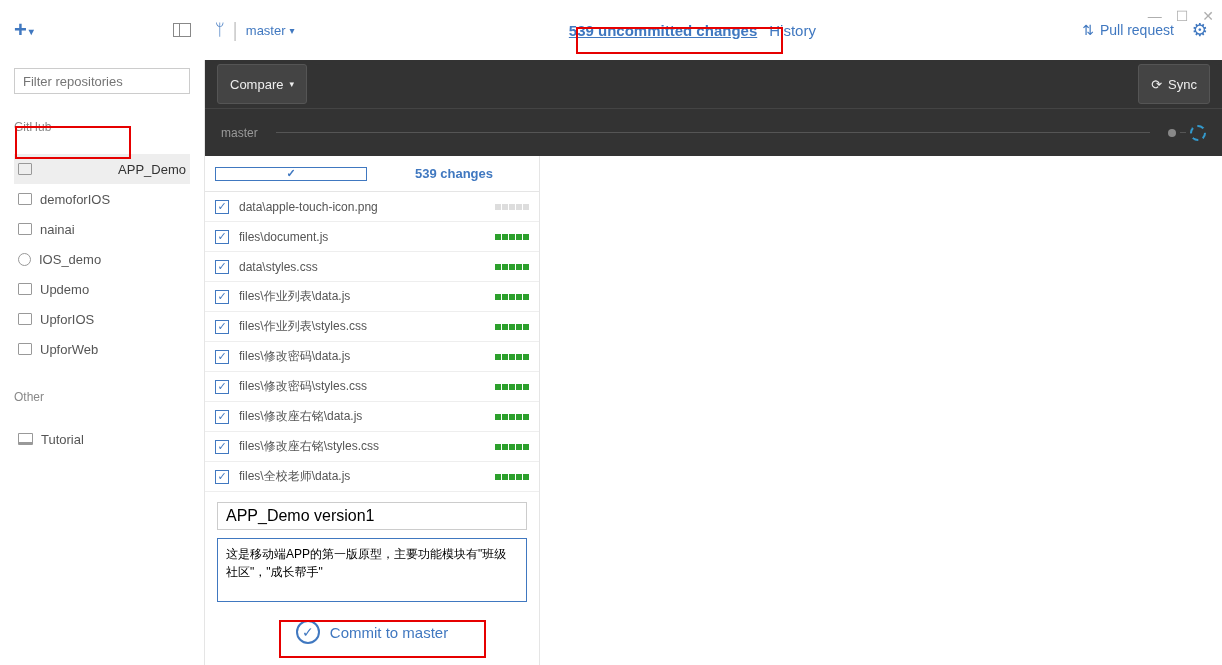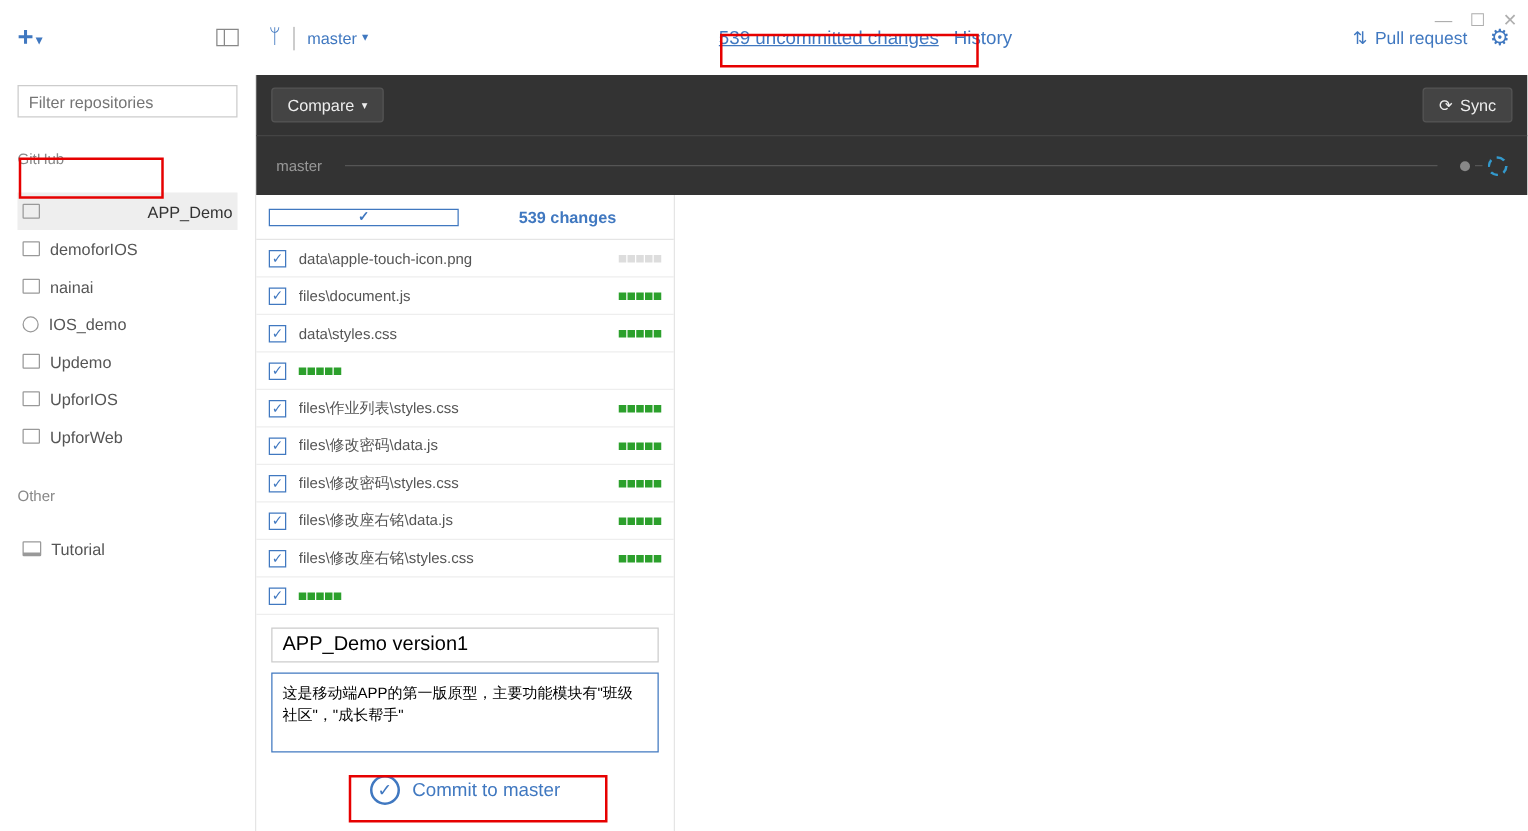--- a/index.html
+++ b/index.html
@@ -19,21 +19,21 @@
 .panel-toggle { width: 18px; height: 14px; border: 1px solid #888; position: relative; }
 .panel-toggle::before { content: ""; position: absolute; left: 5px; top: 0; bottom: 0; width: 1px; background: #888; }
 
 .top-center { flex: 1; display: flex; align-items: center; padding: 0 10px; gap: 18px; }
 .branch-ind { display: flex; align-items: center; gap: 8px; color: #4078c0; }
 .branch-icon { font-size: 16px; }
 .branch-sep { color: #ccc; font-size: 20px; font-weight: 100; }
 .branch-name { color: #4078c0; display: flex; align-items: center; gap: 4px; }
 
 .tab-area { flex: 1; display: flex; justify-content: center; gap: 12px; font-size: 15px; }
-.tab-changes { color: #4078c0; font-weight: 400; text-decoration: underline; }
+.tab-changes { color: #4078c0; font-weight: 700; text-decoration: underline; }
 .tab-history { color: #4078c0; }
 
 .top-right { display: flex; align-items: center; gap: 18px; padding-right: 14px; color: #4078c0; }
 .pr-btn { display: flex; align-items: center; gap: 6px; font-size: 14px; }
 .gear { font-size: 18px; }
 
 
 .hl-red { border: 2px solid #e60000; position: absolute; pointer-events: none; }
 
 
@@ -47,21 +47,21 @@
 .sb-item.active { background: #eee; color: #333; justify-content: space-between; }
 .sb-icon { width: 14px; height: 12px; border: 1px solid #999; border-radius: 1px; flex-shrink: 0; display: inline-block; }
 .sb-icon.clock { border-radius: 50%; width: 13px; height: 13px; position: relative; }
 .sb-icon.monitor { width: 15px; height: 12px; border: 1px solid #999; border-bottom: 3px solid #999; }
 
 
 .content { flex: 1; display: flex; flex-direction: column; min-width: 0; }
 
 
 .compare-bar { background: #333; height: 48px; display: flex; align-items: center; padding: 0 12px; justify-content: space-between; }
-.compare-btn, .sync-btn { background: #444; border: 1px solid #555; color: #eee; height: 28px; padding: 0 12px; display: flex; align-items: center; gap: 6px; font-size: 13px; border-radius: 3px; }
+.compare-btn, .sync-btn { background: #444; border: 1px solid #555; color: #eee; height: 40px; padding: 0 12px; display: flex; align-items: center; gap: 6px; font-size: 13px; border-radius: 3px; }
 .sync-icon { font-size: 13px; }
 
 
 .graph-bar { background: #333; height: 48px; display: flex; align-items: center; padding: 0 16px; color: #999; font-size: 12px; gap: 18px; position: relative; border-top: 1px solid #444; }
 .graph-line { flex: 1; height: 1px; background: #555; }
 .graph-end { display: flex; align-items: center; gap: 4px; }
 .graph-dot { width: 8px; height: 8px; border-radius: 50%; background: #888; }
 .graph-ring { width: 16px; height: 16px; border: 2px solid #3399cc; border-radius: 50%; border-style: dashed; }
 
 
@@ -231,20 +231,21 @@
                 <span class="diff-ind">
                   <span class="diff-dot add"></span>
                   <span class="diff-dot add"></span>
                   <span class="diff-dot add"></span>
                   <span class="diff-dot add"></span>
                   <span class="diff-dot add"></span>
                 </span>
               </div>
               <div class="file-row">
                 <span class="chk">✓</span>
+                <span class="file-path">files\作业列表\data.js</span>
                 <span class="diff-ind">
                   <span class="diff-dot add"></span>
                   <span class="diff-dot add"></span>
                   <span class="diff-dot add"></span>
                   <span class="diff-dot add"></span>
                   <span class="diff-dot add"></span>
                 </span>
               </div>
               <div class="file-row">
                 <span class="chk">✓</span>
@@ -296,20 +297,21 @@
                 <span class="diff-ind">
                   <span class="diff-dot add"></span>
                   <span class="diff-dot add"></span>
                   <span class="diff-dot add"></span>
                   <span class="diff-dot add"></span>
                   <span class="diff-dot add"></span>
                 </span>
               </div>
               <div class="file-row">
                 <span class="chk">✓</span>
+                <span class="file-path">files\全校老师\data.js</span>
                 <span class="diff-ind">
                   <span class="diff-dot add"></span>
                   <span class="diff-dot add"></span>
                   <span class="diff-dot add"></span>
                   <span class="diff-dot add"></span>
                   <span class="diff-dot add"></span>
                 </span>
               </div>
             </div>
 

